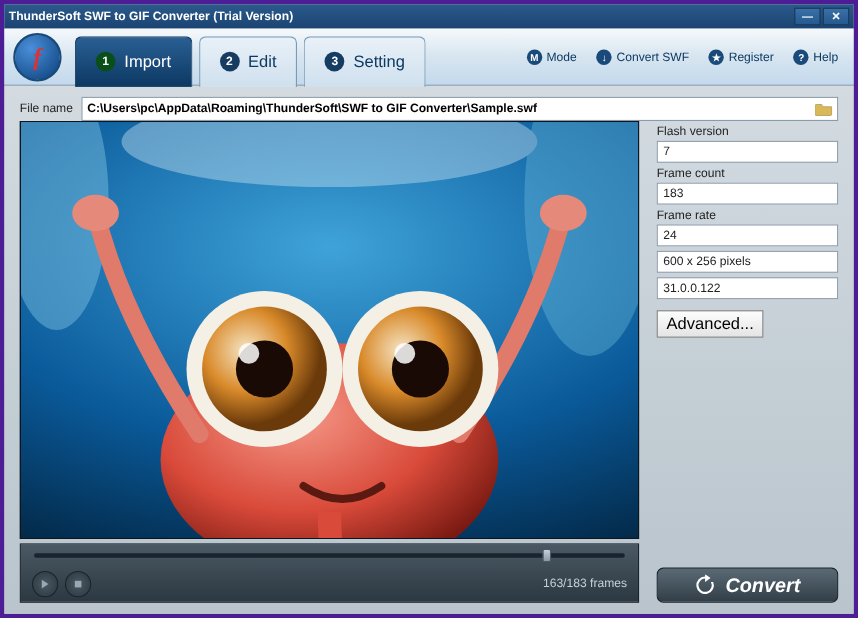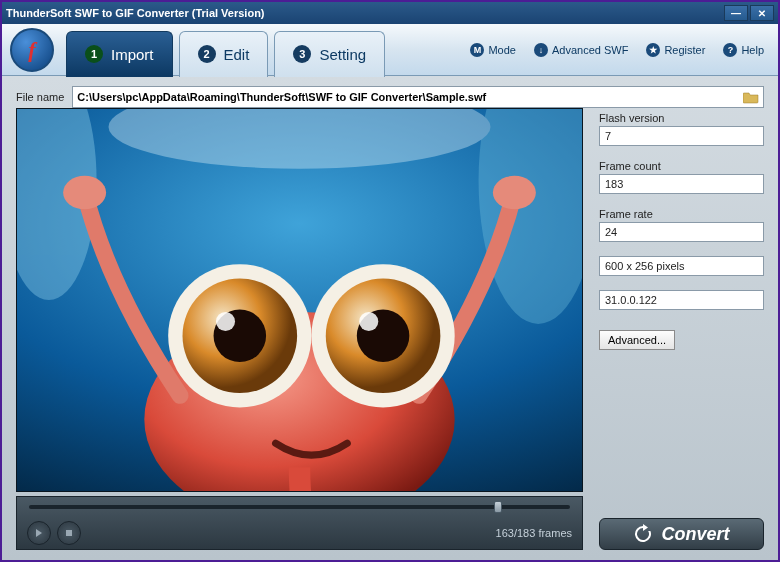--- a/index.html
+++ b/index.html
@@ -1,18 +1,18 @@
 <!DOCTYPE html>
 <html><head>
 <meta charset="utf-8">
 <style>
 * { margin: 0; padding: 0; box-sizing: border-box; font-family: Tahoma, Arial, sans-serif; }
 body { width: 780px; height: 562px; background: #d0d0d0; overflow: hidden; }
 
-.window { width: 100%; height: 100%; border: 2px solid #4c1d95; display: flex; flex-direction: column; }
+.window { width: 100%; height: 100%; border: 4px solid #4c1d95; display: flex; flex-direction: column; }
 
 .titlebar {
   height: 22px; background: linear-gradient(#2b5a8a, #1a4372);
   display: flex; align-items: center; padding: 0 4px; color: #fff; font-size: 11px; font-weight: bold;
 }
 .titlebar .spacer { flex: 1; }
 .titlebar .winbtn {
   width: 24px; height: 16px; margin-left: 2px; background: linear-gradient(#3a6fa8,#255a8f);
   border: 1px solid #1a3a5a; display: flex; align-items: center; justify-content: center;
   color: #fff; font-size: 10px; cursor: pointer;
@@ -96,27 +96,27 @@
 }
 .btn-row { flex: 1; display: flex; align-items: center; padding: 0 10px; gap: 6px; }
 .pbtn {
   width: 24px; height: 24px; border-radius: 50%; background: radial-gradient(#4a5964,#2a353e);
   border: 1px solid #1a242c; display: flex; align-items: center; justify-content: center; cursor: pointer;
   color: #9aa8b3; font-size: 10px;
 }
 .frames { margin-left: auto; color: #c5d0d9; font-size: 11px; }
 
 .right-col { width: 165px; display: flex; flex-direction: column; gap: 4px; padding-top: 4px; }
-.info-block { display: flex; flex-direction: column; gap: 2px; margin-bottom: 10px; }
+.info-block { display: flex; flex-direction: column; gap: 2px; }
 .info-block .lbl { font-size: 11px; color: #222; }
 .info-block .val {
   background: #fff; border: 1px solid #8a9aa8; padding: 3px 5px; font-size: 11px; color: #222;
 }
 .adv-btn {
-  align-self: flex-start; margin-top: 6px; padding: 3px 8px; font-size: 11px;
+  align-self: flex-start; margin-top: 6px; padding: 3px 8px; font-size: 15px;
   background: linear-gradient(#fdfdfd,#e4e4e4); border: 1px solid #8a8a8a; cursor: pointer;
 }
 
 .convert-btn {
   margin-top: auto; height: 32px;
   background: linear-gradient(#5a6a75, #323e47); border: 1px solid #1a242c;
   border-radius: 6px; color: #fff; font-size: 18px; font-weight: bold; font-style: italic;
   display: flex; align-items: center; justify-content: center; gap: 8px; cursor: pointer;
 }
 .convert-btn .cicon { width: 20px; height: 20px; }
@@ -151,21 +151,21 @@
     </div>
 
     <span class="spacer"></span>
 
     <div class="tool-link">
       <span class="ico">M</span>
       <span>Mode</span>
     </div>
     <div class="tool-link">
       <span class="ico">↓</span>
-      <span>Advanced SWF</span>
+      <span>Convert SWF</span>
     </div>
     <div class="tool-link">
       <span class="ico">★</span>
       <span>Register</span>
     </div>
     <div class="tool-link">
       <span class="ico">?</span>
       <span>Help</span>
     </div>
   </div>

